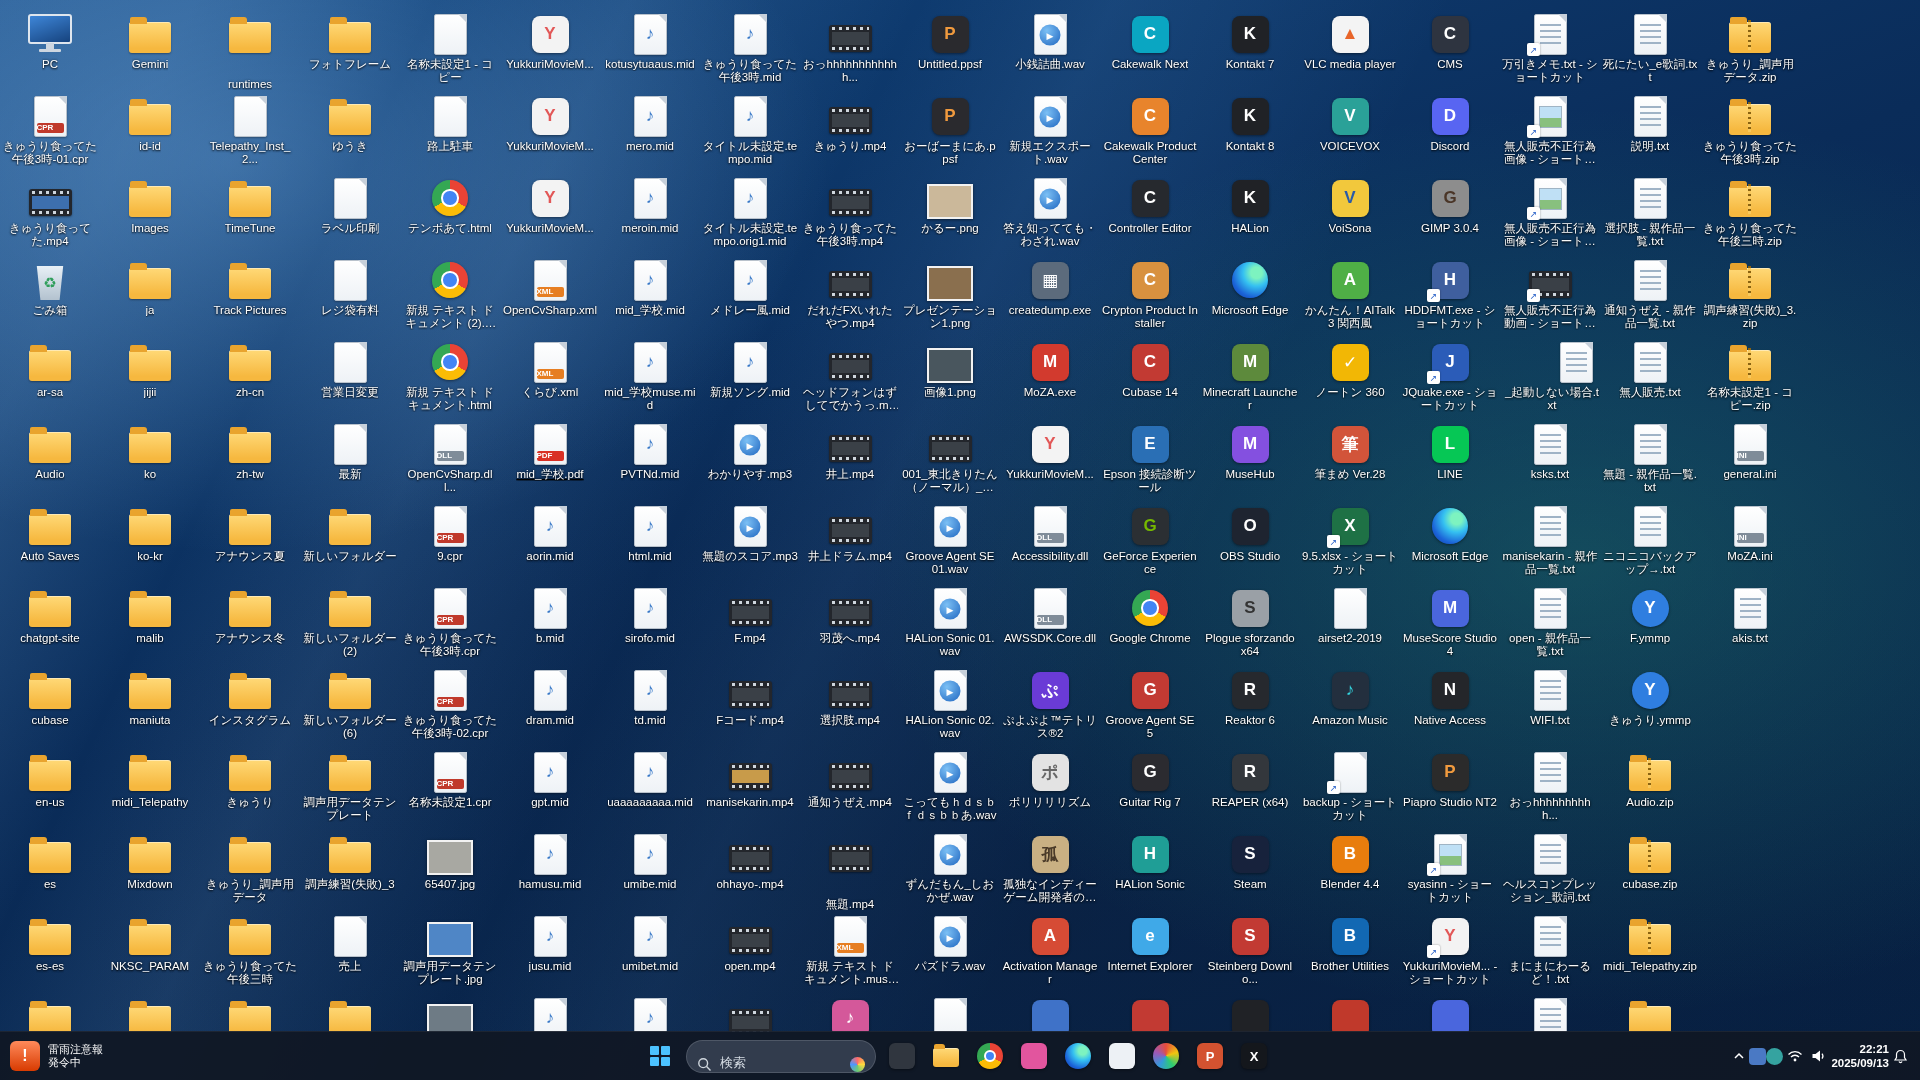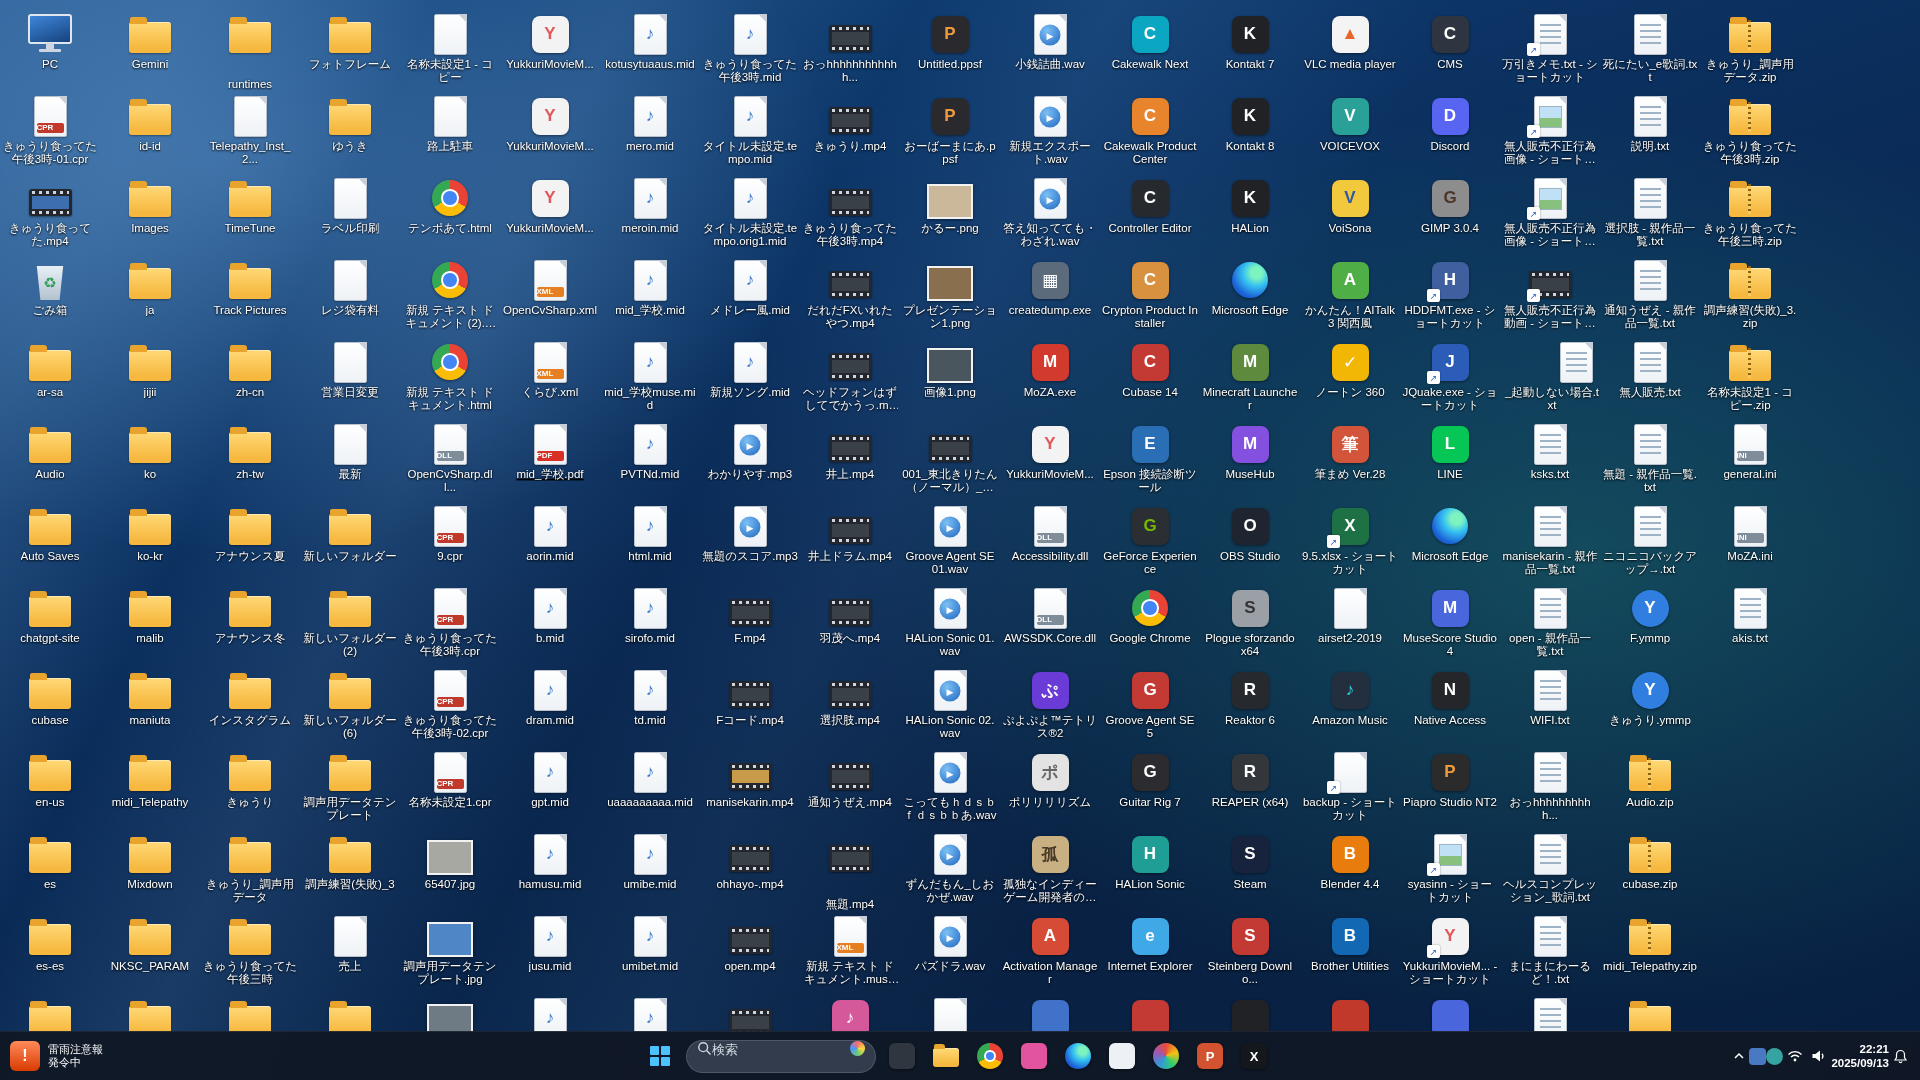--- a/index.html
+++ b/index.html
@@ -54,21 +54,21 @@
 
   
   #taskbar{position:absolute;left:0;right:0;bottom:0;height:48px;background:rgba(16,23,36,.94);border-top:1px solid rgba(255,255,255,.06);}
   .tb-left{position:absolute;left:10px;top:0;height:48px;display:flex;align-items:center;gap:8px;}
   .alert-ic{width:30px;height:30px;border-radius:6px;background:linear-gradient(180deg,#ff8a5b,#d83b01);color:#fff;display:flex;align-items:center;justify-content:center;font-weight:bold;font-size:16px;}
   .alert-tx{font-size:11px;color:#fff;line-height:13px;}
   .tb-center{position:absolute;left:640px;top:0;height:48px;display:flex;align-items:center;gap:6px;}
   .startbtn,.tb-app{width:40px;height:40px;border-radius:6px;display:flex;align-items:center;justify-content:center;}
   .winlogo{width:20px;height:20px;display:grid;grid-template-columns:1fr 1fr;grid-template-rows:1fr 1fr;gap:2px;}
   .winlogo i{background:#4cc2ff;border-radius:1px;}
-  .searchbox{width:190px;height:33px;border-radius:17px;background:#323c4d;border:1px solid rgba(255,255,255,.14);display:flex;align-items:flex-start;padding:0 10px;color:#d6dde4;font-size:13px;box-sizing:border-box;}
+  .searchbox{width:190px;height:33px;border-radius:17px;background:#323c4d;border:1px solid rgba(255,255,255,.14);display:flex;align-items:flex-end;padding:0 10px;gap:8px;color:#d6dde4;font-size:13px;box-sizing:border-box;}
   .sh-ic{width:15px;height:15px;border-radius:50%;background:conic-gradient(#ff6b6b,#ffd93d,#6bcb77,#4d96ff,#ff6b6b);margin-left:auto;flex:none;}
   .folder.mini{width:26px;height:19px;margin-top:3px;}
   .folder.mini::before{width:11px;height:5px;top:-4px;}
   .chrome.mini,.edge.mini{width:26px;height:26px;}
   .appic.mini{min-width:26px;width:26px;height:26px;border-radius:6px;font-size:13px;}
   .wheel{width:26px;height:26px;border-radius:50%;background:conic-gradient(#e84c3d,#f1c40f,#2ecc71,#3498db,#9b59b6,#e84c3d);box-shadow:0 1px 3px rgba(0,0,0,.45);}
   .tb-right{position:absolute;right:8px;top:0;height:48px;display:flex;align-items:center;color:#fff;font-weight:bold;}
   .tray-btn{display:flex;align-items:center;justify-content:center;padding:4px;border-radius:4px;}
   .tray-mini{width:17px;height:17px;border-radius:4px;display:inline-block;}
   .tray-mini.round{border-radius:50%;}

